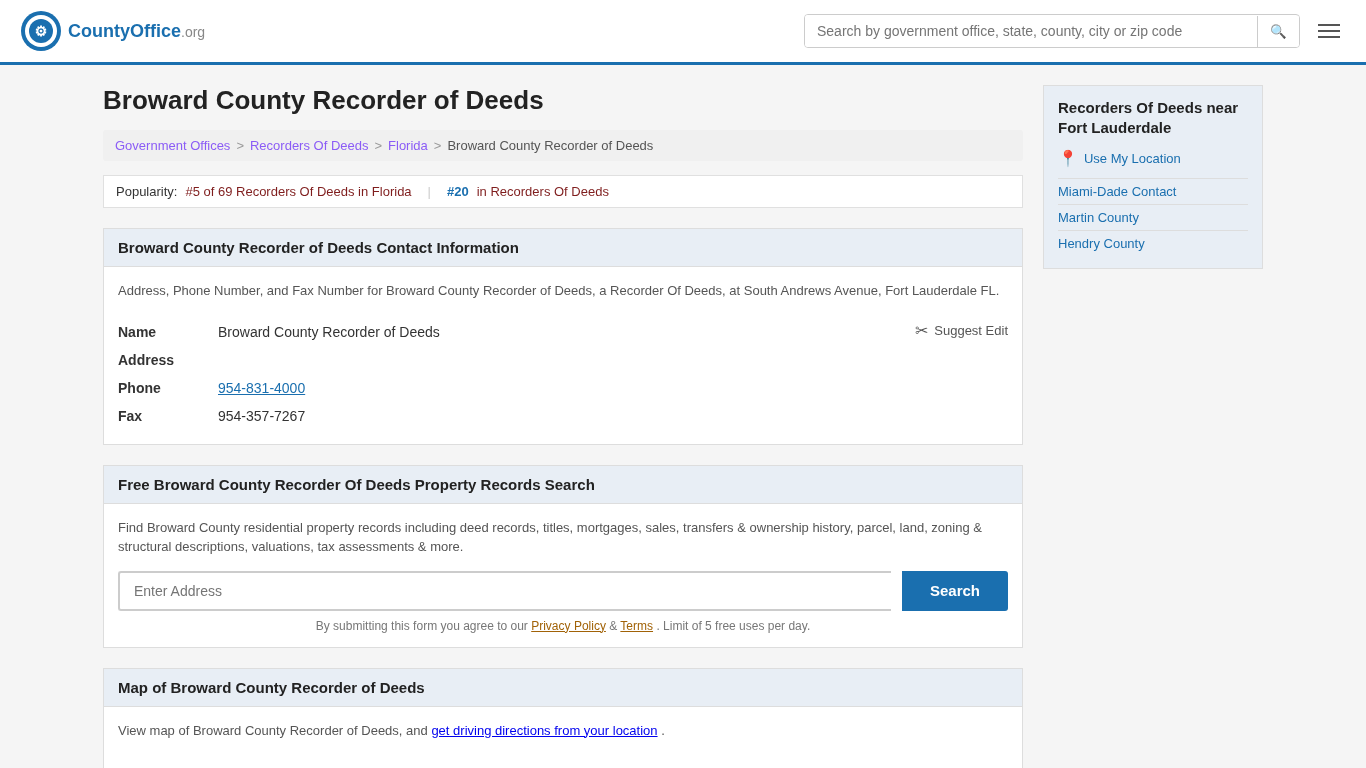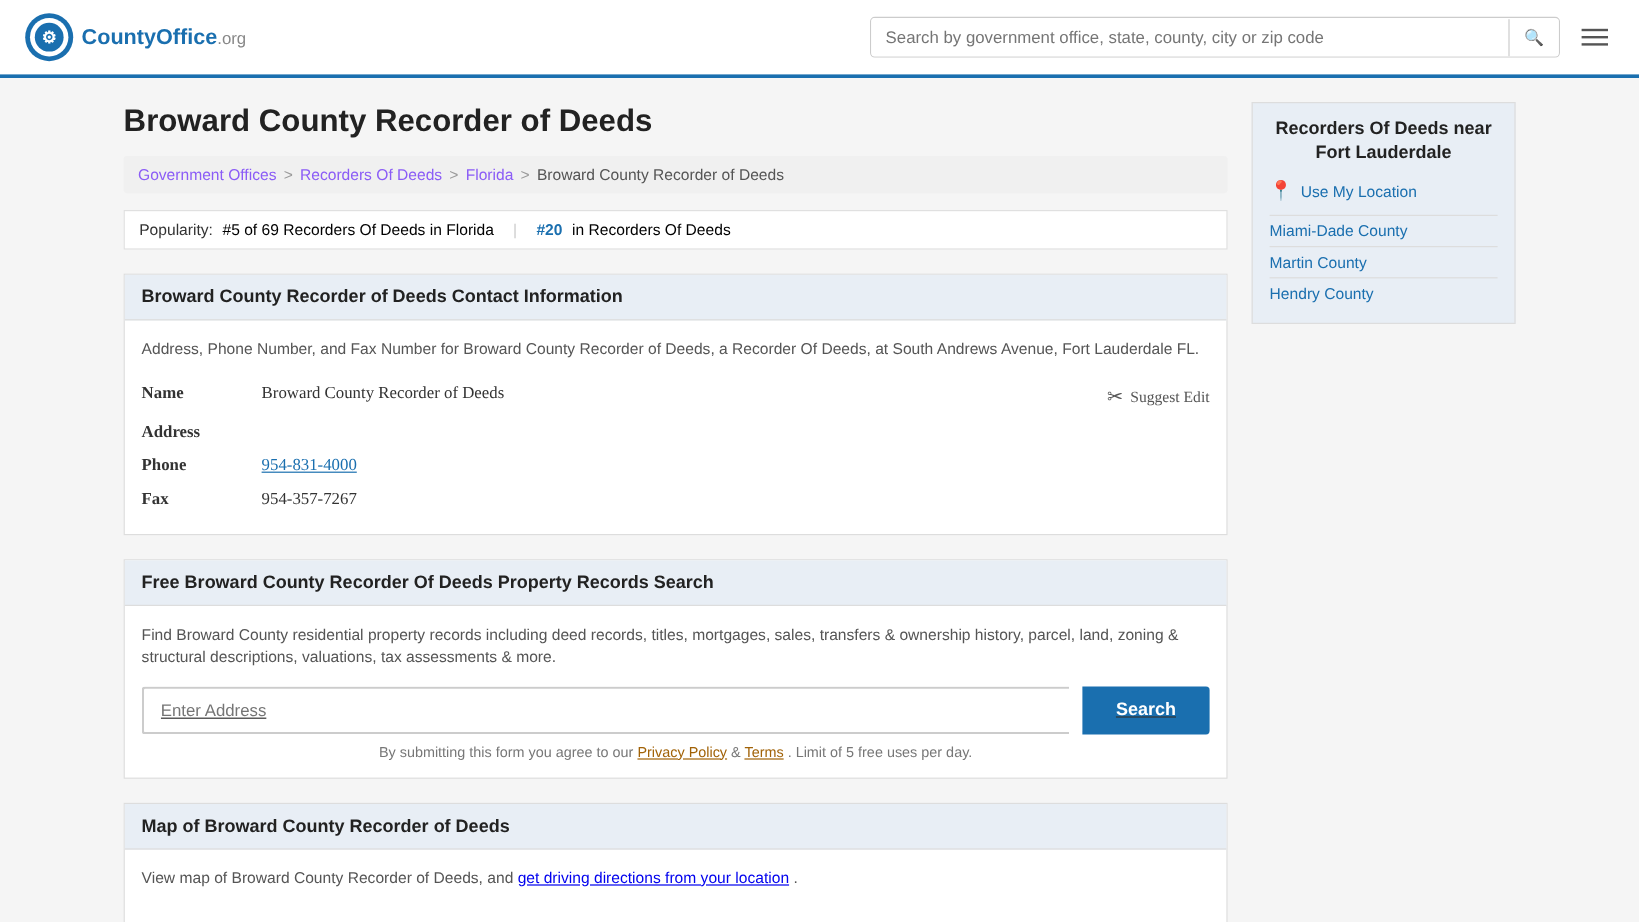--- a/index.html
+++ b/index.html
@@ -28,21 +28,21 @@
       align-items: center;
       gap: 12px;
     }
     .search-bar-container {
       display: flex;
       align-items: flex-end;
       border: 1px solid #ccc;
       border-radius: 4px;
       background: #fff;
       overflow: hidden;
-      width: 575px;
+      width: 496px;
     }
     .search-bar-input {
       border: none;
       outline: none;
       padding: 8px 12px;
       font-size: 14px;
       flex: 1;
       color: #999;
     }
     .search-bar-btn {
@@ -116,21 +116,21 @@
       display: flex;
       align-items: center;
       gap: 8px;
       font-size: 13px;
       margin-bottom: 20px;
       padding: 8px 12px;
       background: #fff;
       border: 1px solid #e0e0e0;
     }
     .popularity-label { font-weight: normal; }
-    .popularity-rank { color: #000000; }
+    .popularity-rank { color: #7f1d1d; }
     .popularity-divider { color: #ccc; margin: 0 8px; }
     .popularity-rank-bold { font-weight: bold; color: #1a6faf; }
 
     
     .section-box {
       background: #fff;
       border: 1px solid #ddd;
       margin-bottom: 20px;
     }
     .section-header {
@@ -151,23 +151,22 @@
       line-height: 1.5;
     }
 
     
     .contact-table {
       width: 100%;
       font-size: 14px;
     }
     .contact-row {
       display: flex;
-      align-items: flex-start;
+      align-items: flex-end;
       padding: 6px 0;
-      font-family: Liberation Serif, serif;
     }
     .contact-label {
       font-weight: bold;
       width: 100px;
       flex-shrink: 0;
     }
     .contact-value {
       flex: 1;
       color: #333;
     }
@@ -185,21 +184,20 @@
       margin-left: auto;
       white-space: nowrap;
     }
     .suggest-icon { font-size: 16px; }
 
     
     .property-search-form {
       display: flex;
       gap: 11px;
       margin-top: 10px;
-      text-decoration: underline;
     }
     .address-input {
       flex: 1;
       padding: 10px 14px;
       font-size: 14px;
       border: 2px solid #ccc;
       border-right: none;
       border-radius: 3px 0 0 3px;
       outline: none;
     }
@@ -230,21 +228,20 @@
       border: 1px solid #ddd;
       padding: 12px 14px;
       margin-bottom: 16px;
     }
     .sidebar-title {
       font-size: 15px;
       font-weight: bold;
       color: #222;
       margin-bottom: 12px;
       line-height: 1.3;
-      text-align: center;
     }
     .sidebar-use-location {
       display: flex;
       align-items: center;
       gap: 6px;
       font-size: 13px;
       color: #1a6faf;
       text-decoration: none;
       margin-bottom: 10px;
     }
@@ -379,19 +376,19 @@
 
   </div>
 
   <div class="sidebar">
     <div class="sidebar-box">
       <div class="sidebar-title">Recorders Of Deeds near Fort Lauderdale</div>
       <a href="#" class="sidebar-use-location">
         <span class="location-pin">📍</span>
         <span>Use My Location</span>
       </a>
-      <a href="#" class="sidebar-link">Miami-Dade County</a>
+      <a href="#" class="sidebar-link">Miami-Dade Contact</a>
       <a href="#" class="sidebar-link">Martin County</a>
       <a href="#" class="sidebar-link">Hendry County</a>
     </div>
   </div>
 
 </div>
 
 </body></html>

